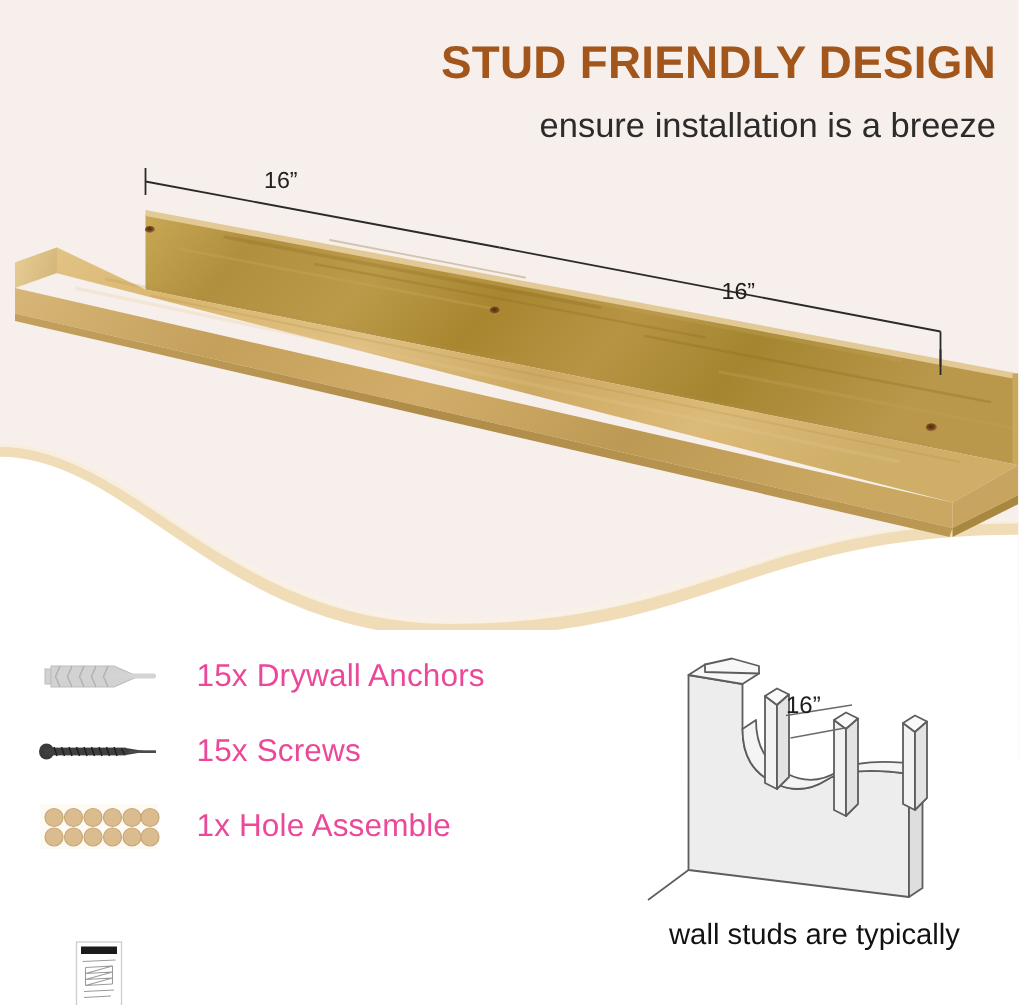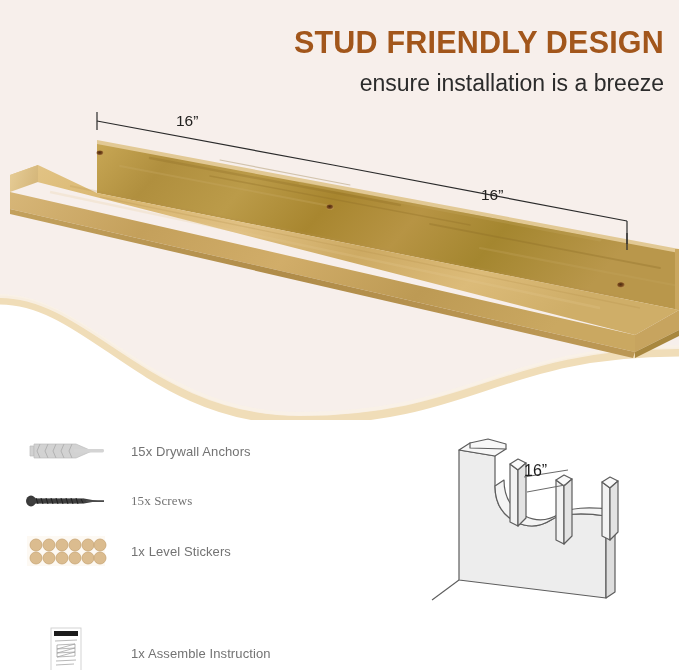--- a/index.html
+++ b/index.html
@@ -102,22 +102,22 @@
     left: 18px;
     width: 96px;
     height: 46px;
     display: flex;
     align-items: center;
     justify-content: center;
   }
   .part-label {
     position: absolute;
     left: 131px;
-    font-size: 13px;
-    color: #737373;
+    font-size: 21px;
+    color: #ec4899;
     white-space: nowrap;
     letter-spacing: 0.1px;
   }
 
   #studs-figure {
     position: absolute;
     left: 410px;
     top: 428px;
     width: 262px;
     height: 182px;
@@ -272,21 +272,21 @@
             <path d="M32,6 L29,13 L32,20"></path>
             <path d="M40,6 L37,13 L40,20"></path>
             <path d="M48,6 L45,13 L48,20"></path>
           </g>
           <rect x="50" y="11" width="30" height="3.4" rx="1.4" fill="#d4d4d4"></rect>
         </svg>
       </div>
       <div class="part-label">15x Drywall Anchors</div>
     </div>
 
-    <div class="part-row" style="top:56px;font-family:Liberation Serif, serif;">
+    <div class="part-row" style="top:56px;">
       <div class="part-icon">
         <svg width="84" height="22" viewBox="0 0 84 22">
           <ellipse cx="7" cy="11" rx="5" ry="5.4" fill="#3a3a3a"></ellipse>
           <rect x="5" y="8.4" width="55" height="5.2" fill="#3f3f3f"></rect>
           <path d="M60,8.6 L74,11 L60,13.4 Z" fill="#3f3f3f"></path>
           <g stroke="#1f1f1f" stroke-width="1">
             <path d="M12,8 L14,14"></path>
               <path d="M17,8 L19,14"></path>
             <path d="M22,8 L24,14"></path>
               <path d="M27,8 L29,14"></path>
@@ -316,41 +316,40 @@
               <circle cx="75" cy="11" r="6"></circle>
             <circle cx="11" cy="24" r="6"></circle>
               <circle cx="24" cy="24" r="6"></circle>
             <circle cx="37" cy="24" r="6"></circle>
               <circle cx="50" cy="24" r="6"></circle>
             <circle cx="63" cy="24" r="6"></circle>
               <circle cx="75" cy="24" r="6"></circle>
           </g>
         </svg>
       </div>
-      <div class="part-label">1x Level Stickers</div>
+      <div class="part-label">1x Hole Assemble</div>
     </div>
 
 
     <div class="part-row" style="top:208px;">
       <div class="part-icon">
         <svg width="44" height="52" viewBox="0 0 44 52">
           <rect x="7" y="1" width="30" height="50" fill="#ffffff" stroke="#cfcfcf" stroke-width="0.9"></rect>
           <rect x="10" y="4" width="24" height="5" fill="#1b1b1b"></rect>
           <g stroke="#9a9a9a" stroke-width="0.7" fill="none">
             <path d="M11,14 L33,13"></path>
             <path d="M13,18 L31,17 L13,22 L31,21 L13,26 L31,25 L13,30 L31,29"></path>
             <path d="M13,18 L13,22 L13,26 L13,30"></path>
             <path d="M31,17 L31,21 L31,25 L31,29"></path>
             <path d="M12,34 L32,33"></path>
             <path d="M12,38 L30,37"></path>
           </g>
           <rect x="8" y="43" width="28" height="6" fill="#1b1b1b"></rect>
         </svg>
       </div>
-      <div class="part-label">1x Assemble Instruction</div>
     </div>
   </div>
 
   <svg id="studs-figure" viewBox="0 0 262 182">
 
     <g fill="#ededed" stroke="#5d5d5d" stroke-width="1.2" stroke-linejoin="round">
 
       <path d="M49,22 L49,152 L196,170 L196,88
                C 170,84 150,86 141,92
                C 130,99 118,100 106,94
@@ -388,15 +387,16 @@
     <line x1="49" y1="152" x2="22" y2="172" stroke="#5d5d5d" stroke-width="1.1"></line>
 
     <line x1="114" y1="49" x2="158" y2="42" stroke="#6a6a6a" stroke-width="1"></line>
     <line x1="114" y1="49" x2="114" y2="49" stroke="#6a6a6a" stroke-width="1"></line>
     <path d="M117,64 L155,57" stroke="#6a6a6a" stroke-width="1" fill="none"></path>
   </svg>
 
   <div id="studs-dim-label">16”</div>
 
   <div id="studs-caption">
+    <span>wall studs are typically</span>
   </div>
 
 </div>
 
 </body></html>

